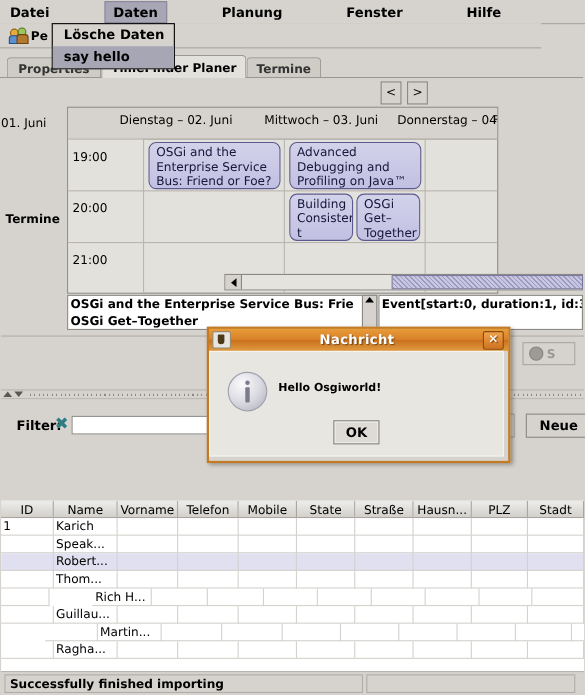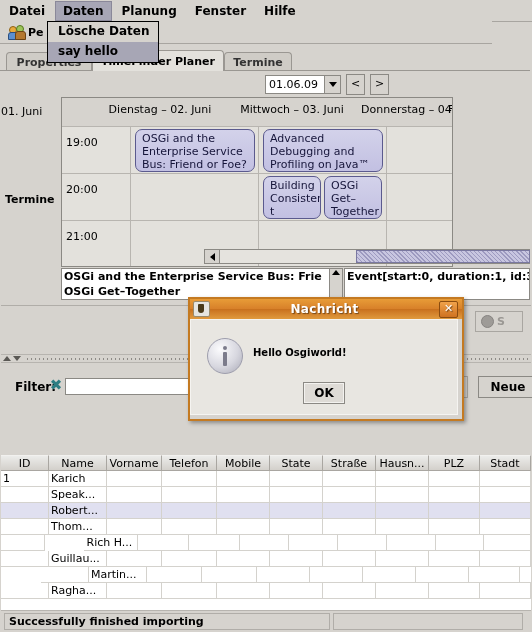--- a/index.html
+++ b/index.html
@@ -15,21 +15,21 @@
     width: 532px; height: 632px;
     background: #d6d3ce;
     overflow: hidden;
   }
 
   
   .menubar {
     position: absolute; left: 0; top: 0; width: 532px; height: 21px;
     background: #d6d3ce;
     border-bottom: 1px solid #a8a5a0;
-    display: flex; align-items: center;
+    display: flex; align-items: center; gap: 40px;
   }
   .menu-item {
     padding: 2px 8px; margin: 0 1px;
     font-weight: bold; font-size: 12px; color: #000;
     line-height: 16px;
   }
   .menu-item.open {
     background: #a7a6b5;
     border: 1px solid #8a8899;
     padding: 1px 7px;
@@ -378,26 +378,20 @@
     <div class="tab active" style="left:92px;width:130px;">
         <span>TimeFinder Planer</span>
       </div>
     <div class="tab" style="left:224px;width:66px;">
         <span>Termine</span>
       </div>
   </div>
   <div class="tabpanel-top"></div>
 
   <div class="datebar">
-    <div class="datefield">
-      <span class="val">01.06.09</span>
-      <span class="arrow">
-          <span class="tri-d"></span>
-        </span>
-    </div>
     <div class="navbtn"><span>&lt;</span></div>
     <div class="navbtn"><span>&gt;</span></div>
   </div>
 
   <div class="calwrap">
     <div class="cal-corner">
       <div class="lbl-top">01. Juni</div>
       <div class="lbl-mid">Termine</div>
     </div>
 

